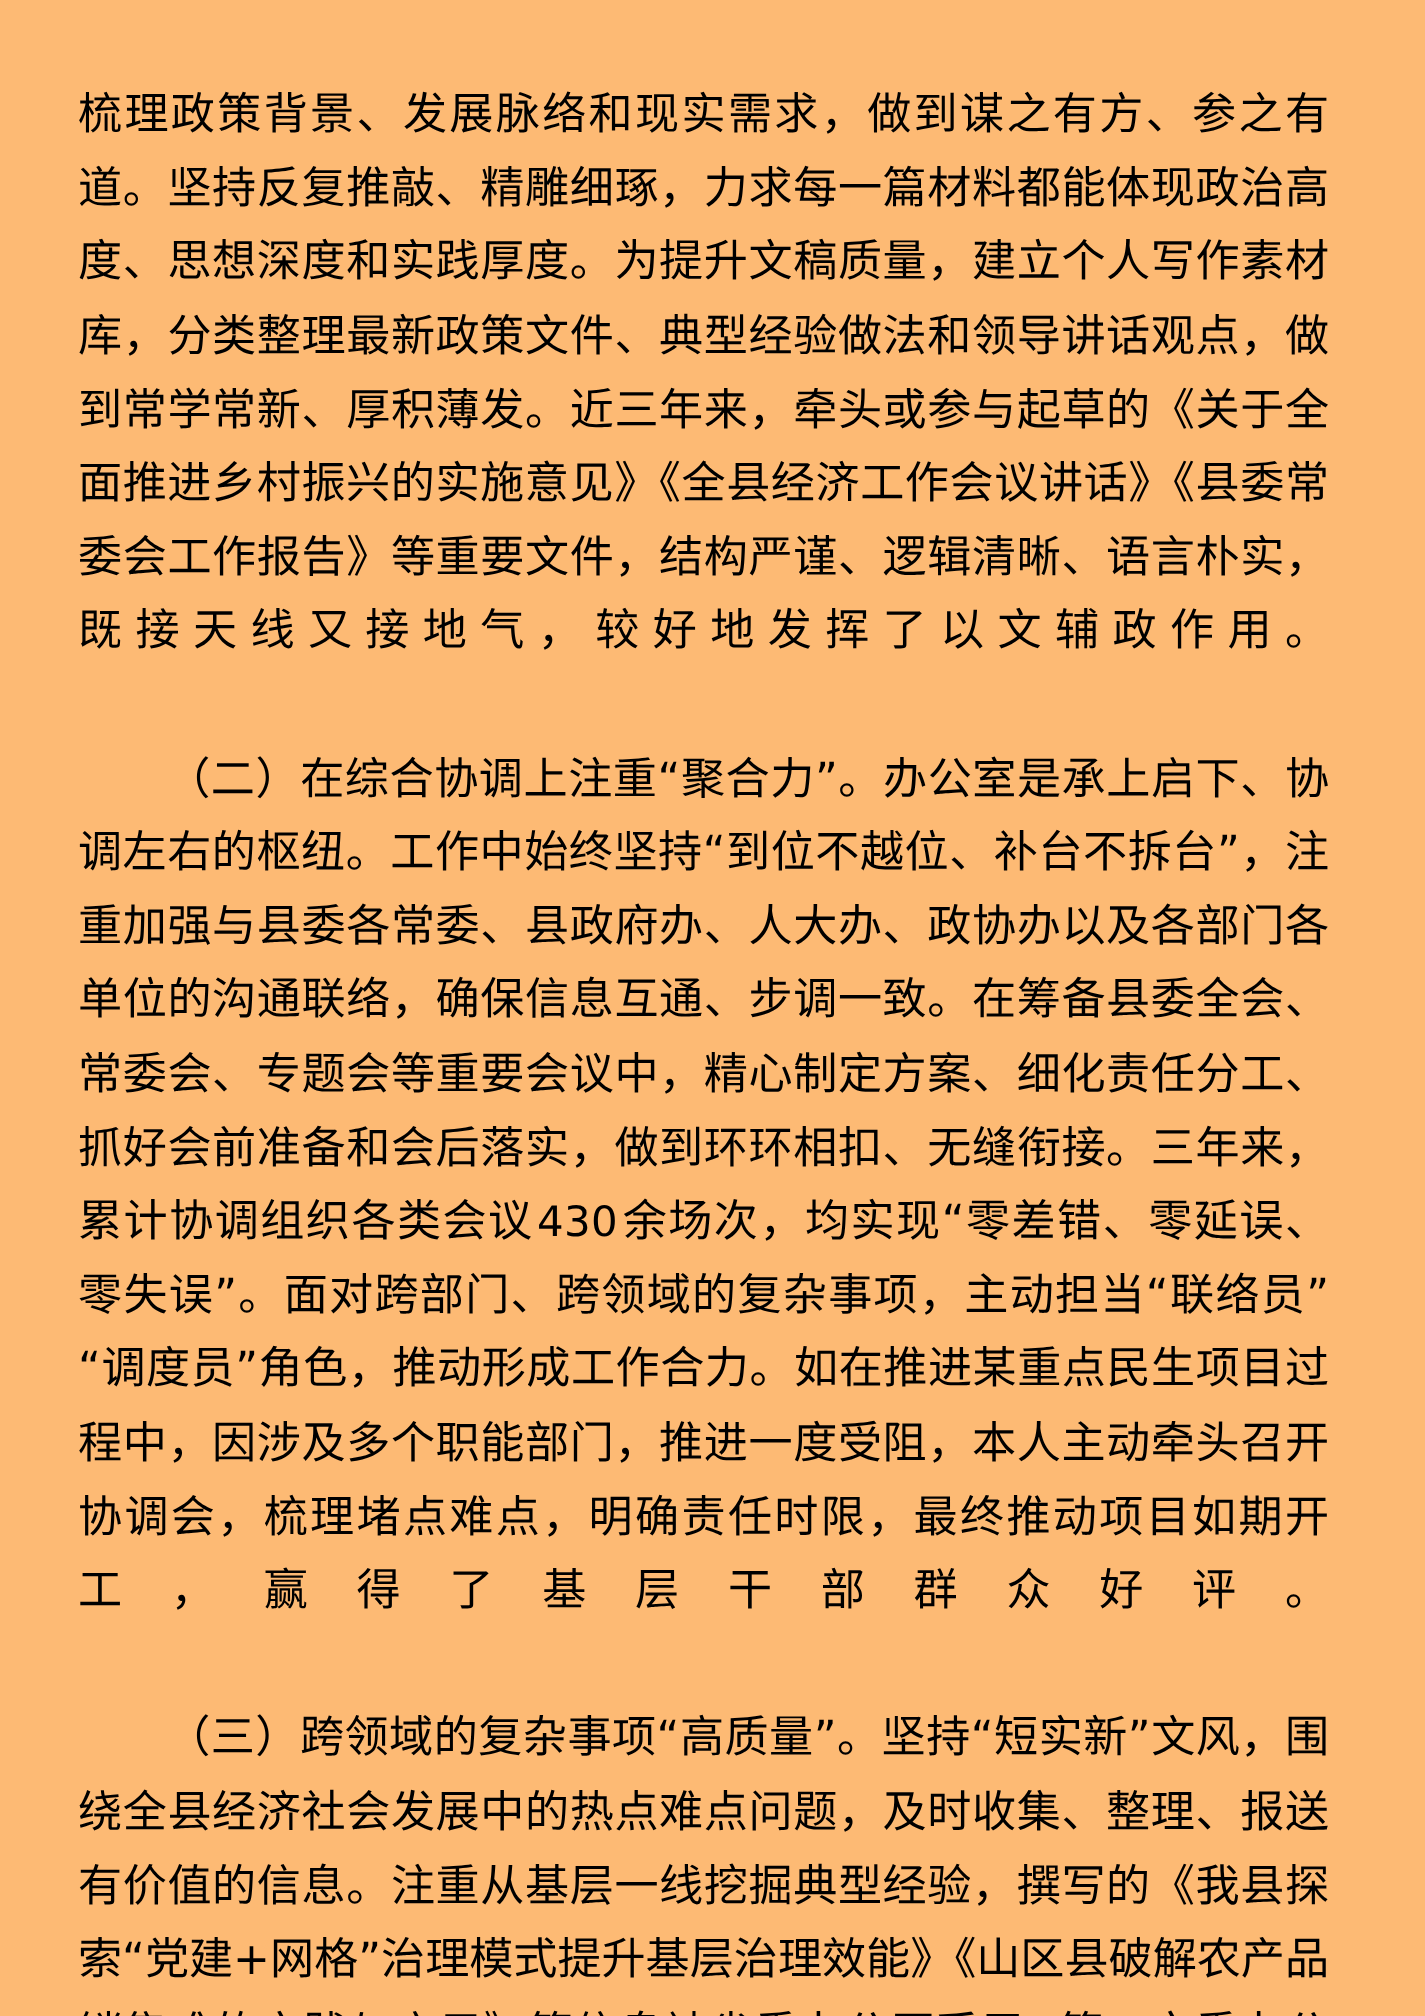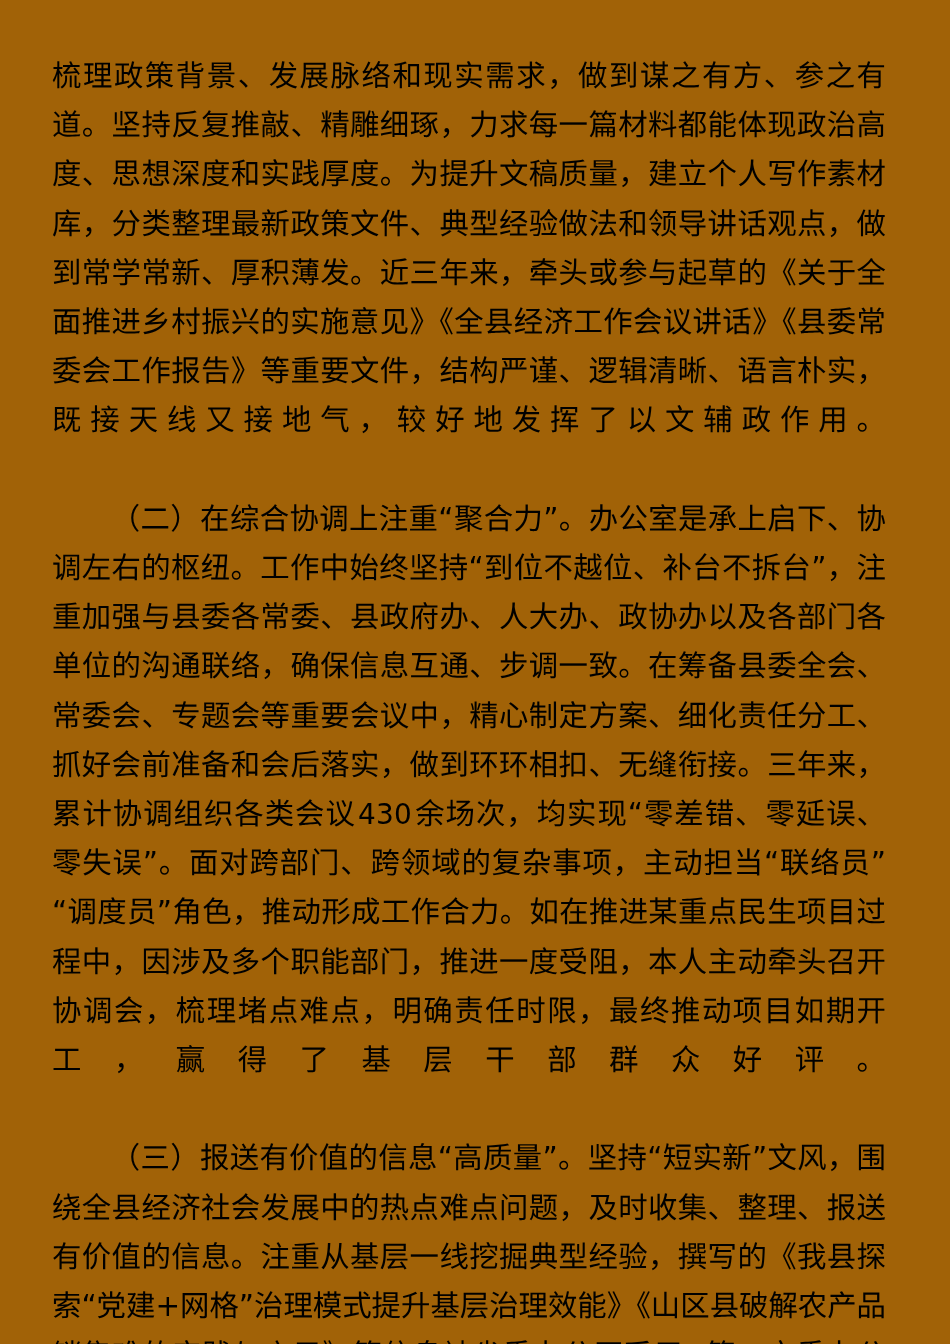--- a/index.html
+++ b/index.html
@@ -10,21 +10,21 @@
   }
 
   body {
     font-family: "DejaVu Sans", "Liberation Sans", sans-serif;
   }
 
   #page {
     position: relative;
     width: 950px;
     height: 1344px;
-    background: #a16207;
+    background: #fdba74;
     overflow: hidden;
     box-sizing: border-box;
   }
 
   #doc-body {
     position: absolute;
     left: 52px;
     top: 52px;
     width: 834px;
   }
@@ -81,17 +81,17 @@
 
     <p class="para flush">
       <span>梳理政策背景、发展脉络和现实需求，做到谋之有方、参之有道。坚持反复推敲、精雕细琢，力求每一篇材料都能体现政治高度、思想深度和实践厚度。为提升文稿质量，建立个人写作素材库，分类整理最新政策文件、典型经验做法和领导讲话观点，做到常学常新、厚积薄发。近三年来，牵头或参与起草的《关于全面推进乡村振兴的实施意见》《全县经济工作会议讲话》《县委常委会工作报告》等重要文件，结构严谨、逻辑清晰、语言朴实，既接天线又接地气，较好地发挥了以文辅政作用。</span>
     </p>
 
     <p class="para indent">
       <span class="hd">（二）在综合协调上注重“聚合力”</span><span>。办公室是承上启下、协调左右的枢纽。工作中始终坚持“到位不越位、补台不拆台”，注重加强与县委各常委、县政府办、人大办、政协办以及各部门各单位的沟通联络，确保信息互通、步调一致。在筹备县委全会、常委会、专题会等重要会议中，精心制定方案、细化责任分工、抓好会前准备和会后落实，做到环环相扣、无缝衔接。三年来，累计协调组织各类会议</span><span class="num">430</span><span>余场次，均实现“零差错、零延误、零失误”。面对跨部门、跨领域的复杂事项，主动担当“联络员”“调度员”角色，推动形成工作合力。如在推进某重点民生项目过程中，因涉及多个职能部门，推进一度受阻，本人主动牵头召开协调会，梳理堵点难点，明确责任时限，最终推动项目如期开工，赢得了基层干部群众好评。</span>
     </p>
 
     <p class="para indent">
-      <span class="hd">（三）报送有价值的信息“高质量”</span><span>。坚持“短实新”文风，围绕全县经济社会发展中的热点难点问题，及时收集、整理、报送有价值的信息。注重从基层一线挖掘典型经验，撰写的《我县探索“党建+网格”治理模式提升基层治理效能》《山区县破解农产品销售难的实践与启示》等信息被省委办公厅采用</span><span class="num">6</span><span>篇、市委办公厅采用</span>
+      <span class="hd">（三）跨领域的复杂事项“高质量”</span><span>。坚持“短实新”文风，围绕全县经济社会发展中的热点难点问题，及时收集、整理、报送有价值的信息。注重从基层一线挖掘典型经验，撰写的《我县探索“党建+网格”治理模式提升基层治理效能》《山区县破解农产品销售难的实践与启示》等信息被省委办公厅采用</span><span class="num">6</span><span>篇、市委办公厅采用</span>
     </p>
 
   </div>
 </div>
 
 </body></html>

